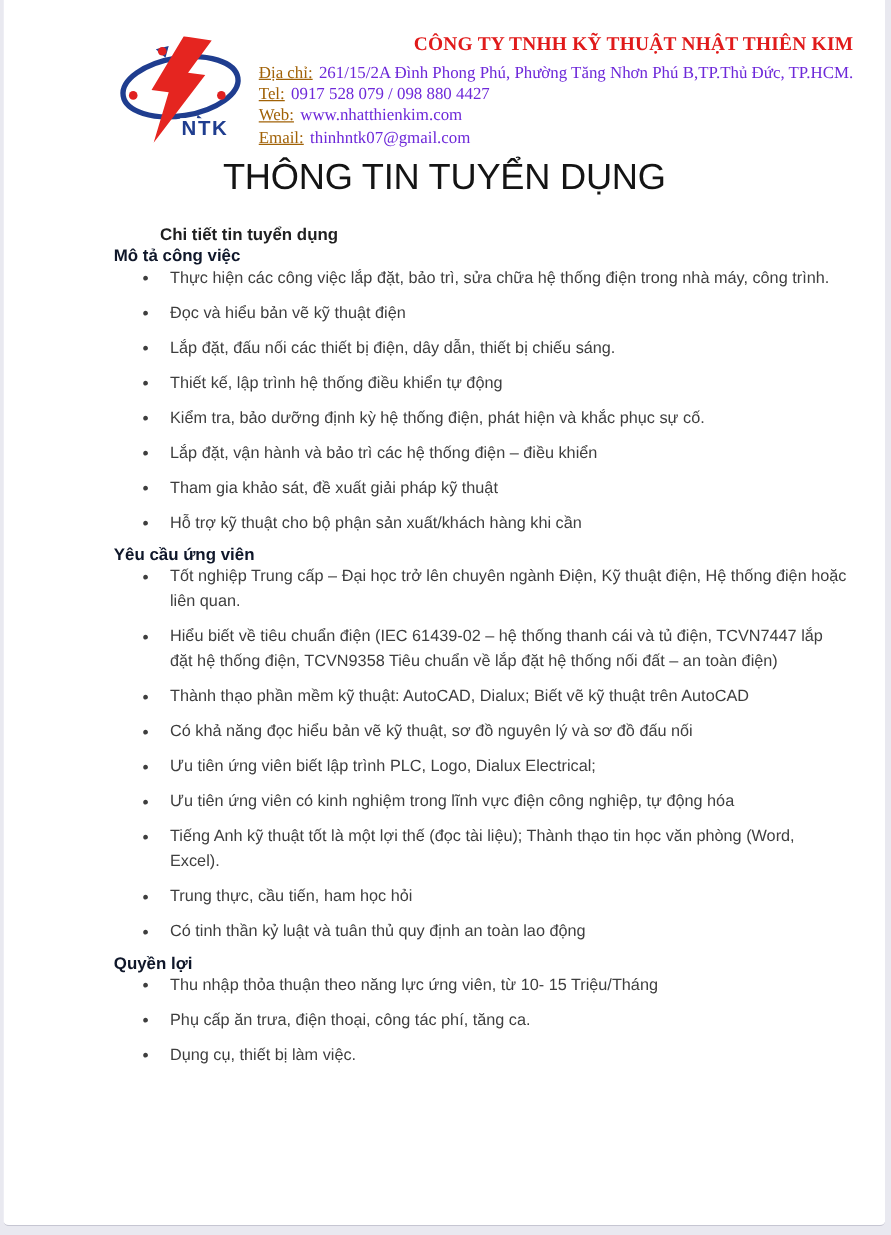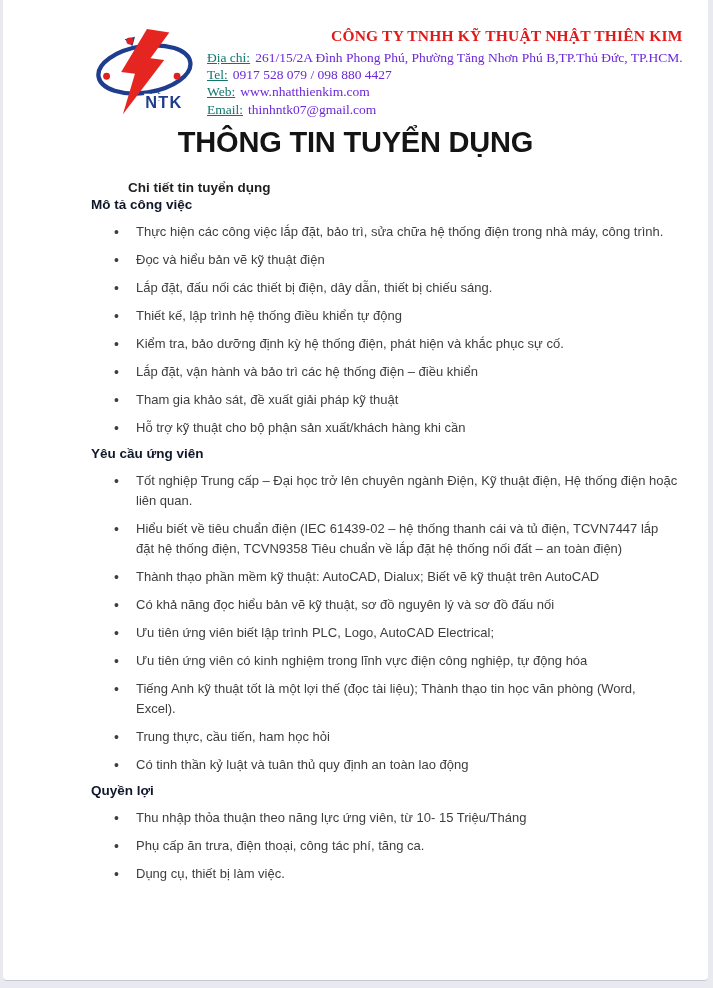--- a/index.html
+++ b/index.html
@@ -16,32 +16,32 @@
   }
   
   .header{display:flex;align-items:flex-start;padding:25px 0 0 92px;}
   .logo{width:104px;height:86px;flex:0 0 auto;margin-top:4px;}
   .logo svg{width:104px;height:86px;display:block;}
   .header-info{padding-left:8px;padding-top:2px;font-family:"Liberation Serif", serif;}
   .company-name{
     color:#e01a1a;font-weight:bold;font-size:15.5px;letter-spacing:.2px;margin-bottom:5px;text-align:right;
   }
   .contact-line{font-size:13.5px;line-height:1.2;margin-bottom:1px;color:#2424d6;}
-  .contact-label{color:#0f766e;text-decoration:underline;margin-right:5px;}
+  .contact-label{color:#a16207;text-decoration:underline;margin-right:5px;}
   .contact-value{color:#6d28d9;font-family:Liberation Serif, serif;}
   
   .doc-title{
-    text-align:center;font-size:29px;font-weight:bold;color:#141414;
+    text-align:center;font-size:29px;font-weight:normal;color:#141414;
     margin:7px 0 0 0;letter-spacing:-0.2px;
   }
   
   .content{padding:12px 30px 0 88px;}
   .intro-heading{font-size:13.5px;font-weight:bold;color:#1f1f1f;margin-top:9px;margin-left:37px;}
   .section-heading{font-size:13.5px;font-weight:bold;color:#0f172a;margin-top:2px;}
-  ul.bullets{list-style:none;margin:10px 0 0 0;padding:0;}
+  ul.bullets{list-style:none;margin:0 0 0 0;padding:0;}
   ul.bullets li{
     position:relative;padding-left:45px;margin-bottom:8px;
     font-size:13px;line-height:1.54;color:#3e3e3e;max-width:560px;
   }
   ul.bullets li::before{
     content:"\2022";position:absolute;left:23px;top:0;color:#3e3e3e;font-size:14px;
   }
 </style>
 </head>
 <body>
@@ -87,21 +87,21 @@
           <li>Lắp đặt, vận hành và bảo trì các hệ thống điện – điều khiển</li>
           <li>Tham gia khảo sát, đề xuất giải pháp kỹ thuật</li>
           <li>Hỗ trợ kỹ thuật cho bộ phận sản xuất/khách hàng khi cần</li>
         </ul>
         <div class="section-heading">Yêu cầu ứng viên</div>
         <ul class="bullets">
           <li>Tốt nghiệp Trung cấp – Đại học trở lên chuyên ngành Điện, Kỹ thuật điện, Hệ thống điện hoặc liên quan.</li>
           <li>Hiểu biết về tiêu chuẩn điện (IEC 61439-02 – hệ thống thanh cái và tủ điện, TCVN7447 lắp đặt hệ thống điện, TCVN9358 Tiêu chuẩn về lắp đặt hệ thống nối đất – an toàn điện)</li>
           <li>Thành thạo phần mềm kỹ thuật: AutoCAD, Dialux; Biết vẽ kỹ thuật trên AutoCAD</li>
           <li>Có khả năng đọc hiểu bản vẽ kỹ thuật, sơ đồ nguyên lý và sơ đồ đấu nối</li>
-          <li>Ưu tiên ứng viên biết lập trình PLC, Logo, AutoCAD Electrical;</li>
+          <li>Ưu tiên ứng viên biết lập trình PLC, Logo, Dialux Electrical;</li>
           <li>Ưu tiên ứng viên có kinh nghiệm trong lĩnh vực điện công nghiệp, tự động hóa</li>
           <li>Tiếng Anh kỹ thuật tốt là một lợi thế (đọc tài liệu); Thành thạo tin học văn phòng (Word, Excel).</li>
           <li>Trung thực, cầu tiến, ham học hỏi</li>
           <li>Có tinh thần kỷ luật và tuân thủ quy định an toàn lao động</li>
         </ul>
         <div class="section-heading">Quyền lợi</div>
         <ul class="bullets">
           <li>Thu nhập thỏa thuận theo năng lực ứng viên, từ 10- 15 Triệu/Tháng</li>
           <li>Phụ cấp ăn trưa, điện thoại, công tác phí, tăng ca.</li>
           <li>Dụng cụ, thiết bị làm việc.</li>

